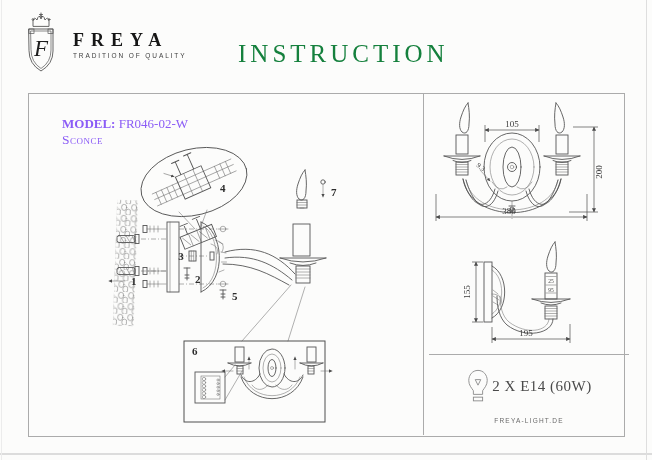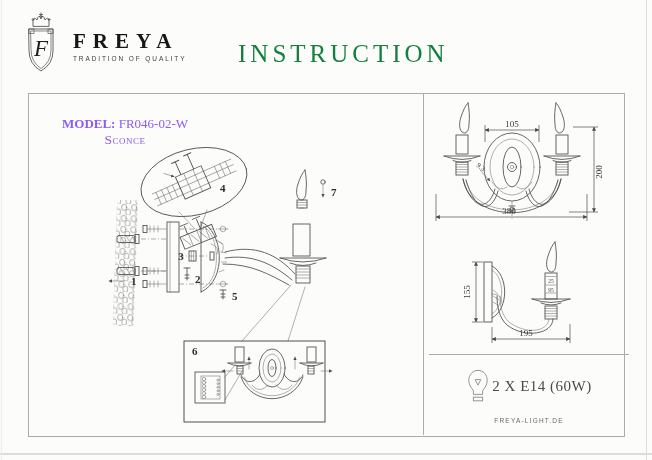--- a/index.html
+++ b/index.html
@@ -8,35 +8,35 @@
   
   #edge-bottom{position:absolute;left:0;right:0;bottom:5px;height:2px;background:#dcdcdc;}
   #edge-right{position:absolute;top:0;bottom:0;right:5px;width:1px;background:#dedede;}
   #edge-left{position:absolute;top:0;bottom:0;left:1px;width:1px;background:#ececec;}
 
   
   #header{position:absolute;left:0;top:0;width:652px;height:93px;}
   #logo{position:absolute;left:20px;top:11px;display:flex;align-items:flex-start;}
   #logo svg{display:block;}
   #brand-text{margin-left:9px;margin-top:20px;}
-  #brand-name{font-family:"Liberation Serif",serif;font-weight:700;font-size:21px;
+  #brand-name{font-family:"Liberation Serif",serif;font-weight:700;font-size:18px;
               letter-spacing:7px;color:#161616;line-height:1;}
   #brand-tagline{font-family:"Liberation Sans",sans-serif;font-size:6.5px;letter-spacing:1.9px;
               color:#3d3d3d;margin-top:3px;white-space:nowrap;}
   #doc-title{position:absolute;left:238px;top:40px;font-size:25px;letter-spacing:4px;
              color:#15803d;font-family:"Liberation Serif",serif;}
 
   
   #main-box{position:absolute;left:28px;top:93px;width:595px;height:342px;
             border:1px solid #ababab;}
   #left-panel{position:absolute;left:0;top:0;width:394px;height:341px;border-right:1px solid #ababab;}
   #right-panel{position:absolute;left:400px;top:0;width:200px;height:341px;}
   #model-block{position:absolute;left:33px;top:22px;font-size:13px;color:#8b5cf6;line-height:1.25;}
   #model-block .b{font-weight:700;}
-  #model-type{font-variant:small-caps;font-size:13.5px;letter-spacing:0.5px;text-align:center;}
+  #model-type{font-variant:small-caps;font-size:13.5px;letter-spacing:0.5px;}
   #assembly-svg{position:absolute;left:0;top:0;}
   #front-svg{position:absolute;left:0;top:0;}
   #side-svg{position:absolute;left:0;top:146px;}
   #spec{position:absolute;left:0;top:260px;width:200px;height:81px;border-top:1px solid #ababab;
         display:flex;flex-direction:column;align-items:center;justify-content:center;}
   #spec-row{display:flex;align-items:center;gap:2px;}
   #spec-text{font-size:15px;color:#4a4a4a;letter-spacing:0.5px;}
   #spec-site{font-family:"Liberation Sans",sans-serif;font-size:6.5px;letter-spacing:1.2px;
              color:#6a6a6a;margin-top:11px;}
 

